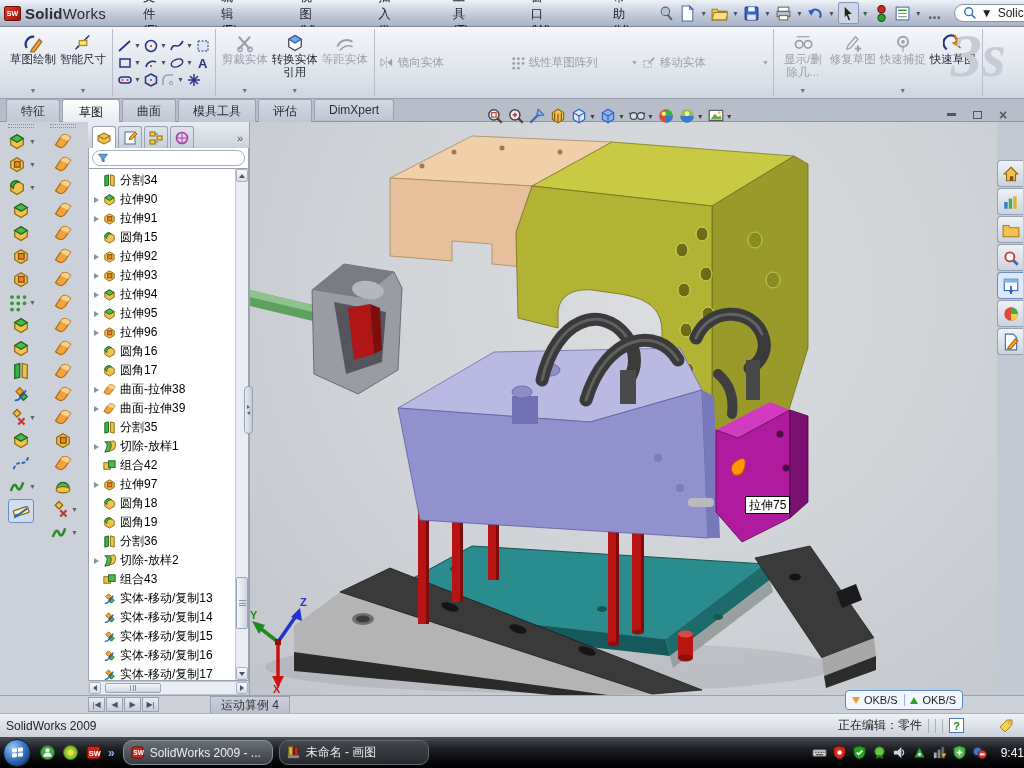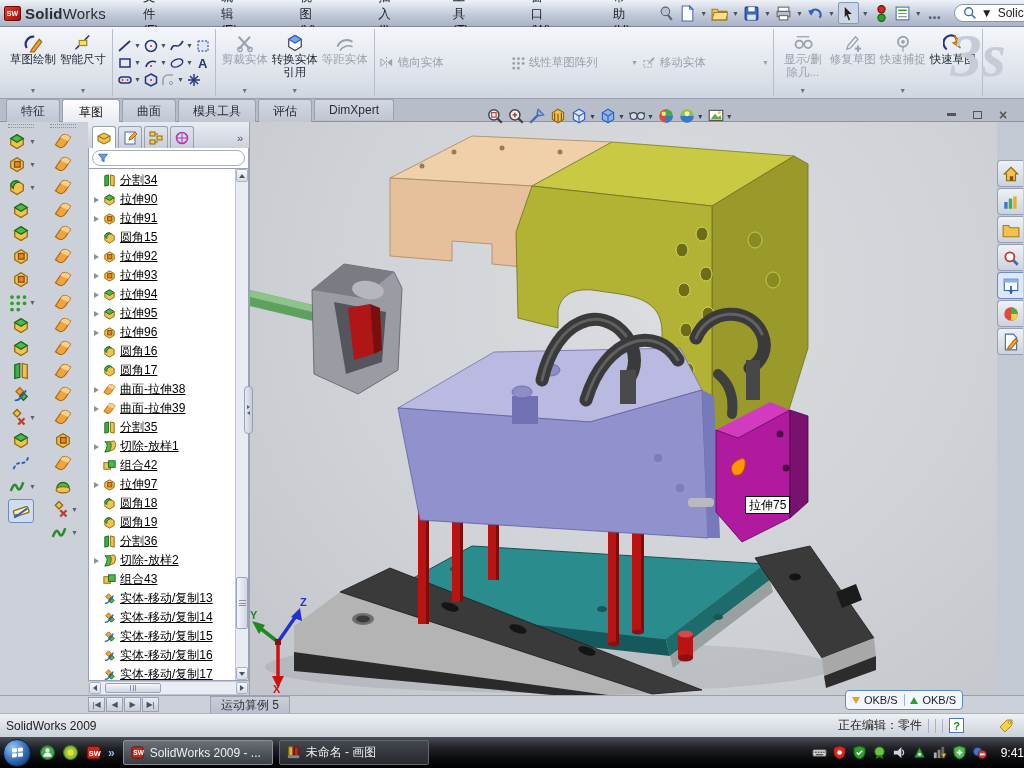--- a/index.html
+++ b/index.html
@@ -81,21 +81,21 @@
   #pmore{margin-left:auto;font-size:11px;color:#4a5160;padding:0 4px 4px 0;}
   #filterrow{background:#fff;border:1px solid #9aa1b2;border-top:none;padding:2px 3px;}
   #filterbox{height:16px;border:1px solid #a8b0c0;border-radius:8px;display:flex;align-items:center;padding:0 4px;}
   #filterbox .ig{width:12px;height:12px;}
   #treewrap{flex:1;background:#fff;border:1px solid #9aa1b2;border-top:none;position:relative;overflow:hidden;}
   #tree{position:absolute;left:0;top:2px;right:13px;bottom:0;}
   .trow{height:19px;display:flex;align-items:center;padding-left:3px;}
   .texp{width:9px;display:flex;align-items:center;justify-content:center;}
   .texp .tri{width:0;height:0;border-top:3.5px solid transparent;border-bottom:3.5px solid transparent;border-left:5px solid #8a92a2;}
   .trow .ig{width:15px;height:15px;margin:0 3px 0 1px;flex:none;}
-  .trow .lbl{font-size:12px;color:#000;white-space:nowrap;text-decoration:underline;}
+  .trow .lbl{font-size:12px;color:#000;white-space:nowrap;}
   
   .vscroll{position:absolute;right:0;top:0;bottom:0;width:13px;background:#e9edf3;border-left:1px solid #c0c6d2;}
   .sbtn{position:absolute;left:0;width:12px;height:13px;background:linear-gradient(#f6f8fb,#d7dce5);
     border:1px solid #aab2c2;border-radius:2px;display:flex;align-items:center;justify-content:center;}
   .tri-up{width:0;height:0;border-left:3.5px solid transparent;border-right:3.5px solid transparent;border-bottom:4px solid #4a5568;}
   .tri-dn{width:0;height:0;border-left:3.5px solid transparent;border-right:3.5px solid transparent;border-top:4px solid #4a5568;}
   .tri-lf{width:0;height:0;border-top:3.5px solid transparent;border-bottom:3.5px solid transparent;border-right:4px solid #4a5568;}
   .tri-rt{width:0;height:0;border-top:3.5px solid transparent;border-bottom:3.5px solid transparent;border-left:4px solid #4a5568;}
   .vthumb{position:absolute;left:0;width:12px;background:linear-gradient(90deg,#f4f6fa,#cfd6e1);
     border:1px solid #9aa4b8;border-radius:2px;display:flex;flex-direction:column;align-items:center;justify-content:center;gap:1.5px;}
@@ -154,21 +154,21 @@
   #taskbar{position:absolute;left:0;top:737px;width:1024px;height:31px;
     background:linear-gradient(#4a4e55,#202227 35%,#0a0b0d 70%,#000);display:flex;align-items:center;}
   #orb{width:28px;height:28px;border-radius:50%;margin:0 8px 0 3px;
     background:radial-gradient(circle at 35% 30%,#9cc8f0,#3b78c4 45%,#123a6b 85%);
     border:1px solid #0a2038;display:flex;align-items:center;justify-content:center;}
   .flag{display:grid;grid-template-columns:5px 5px;grid-template-rows:4px 4px;gap:1px;transform:skewY(-6deg);}
   .flag i{background:#fff;border-radius:1px;}
   #quick{display:flex;align-items:center;gap:6px;margin-right:8px;}
   #quick .ig{width:17px;height:17px;}
   #qlmore{color:#8fb8e8;font-size:12px;font-weight:bold;}
-  .taskwin{height:25px;min-width:150px;max-width:160px;margin-right:6px;border-radius:2px;
+  .taskwin{height:25px;min-width:150px;max-width:160px;margin-right:6px;border-radius:9px;
     border:1px solid #62666d;background:linear-gradient(#43474e,#26292e);display:flex;align-items:center;
     padding:0 6px;gap:5px;color:#eee;font-size:12px;}
   .taskwin.active{background:linear-gradient(#6a7078,#3a3e44);border-color:#8a8f97;}
   .taskwin .ig{width:15px;height:15px;flex:none;}
   .taskwin span{white-space:nowrap;overflow:hidden;text-overflow:ellipsis;}
   #tray{margin-left:auto;display:flex;align-items:center;gap:5px;padding-right:8px;}
   #tray .ig{width:15px;height:15px;}
   #clock{color:#fff;font-size:12px;margin-left:6px;}
   .ig{display:inline-block;}
   .ig svg{display:block;}
@@ -1598,21 +1598,21 @@
       </span>
     </div>
   </div>
 
 <div id="doctabs">
     <div class="navbtn">|◀</div>
     <div class="navbtn">◀</div>
     <div class="navbtn">▶</div>
     <div class="navbtn">▶|</div>
     <div class="dtab active">模型</div>
-    <div class="dtab">运动算例 5</div>
+    <div class="dtab">运动算例 4</div>
   </div>
 
 <div id="netmeter">
   <div class="nmcell">
       <span class="arr-dn"></span>
     <span>OKB/S</span>
     </div>
   <div class="nmsep"></div>
   <div class="nmcell">
       <span class="arr-up"></span>

